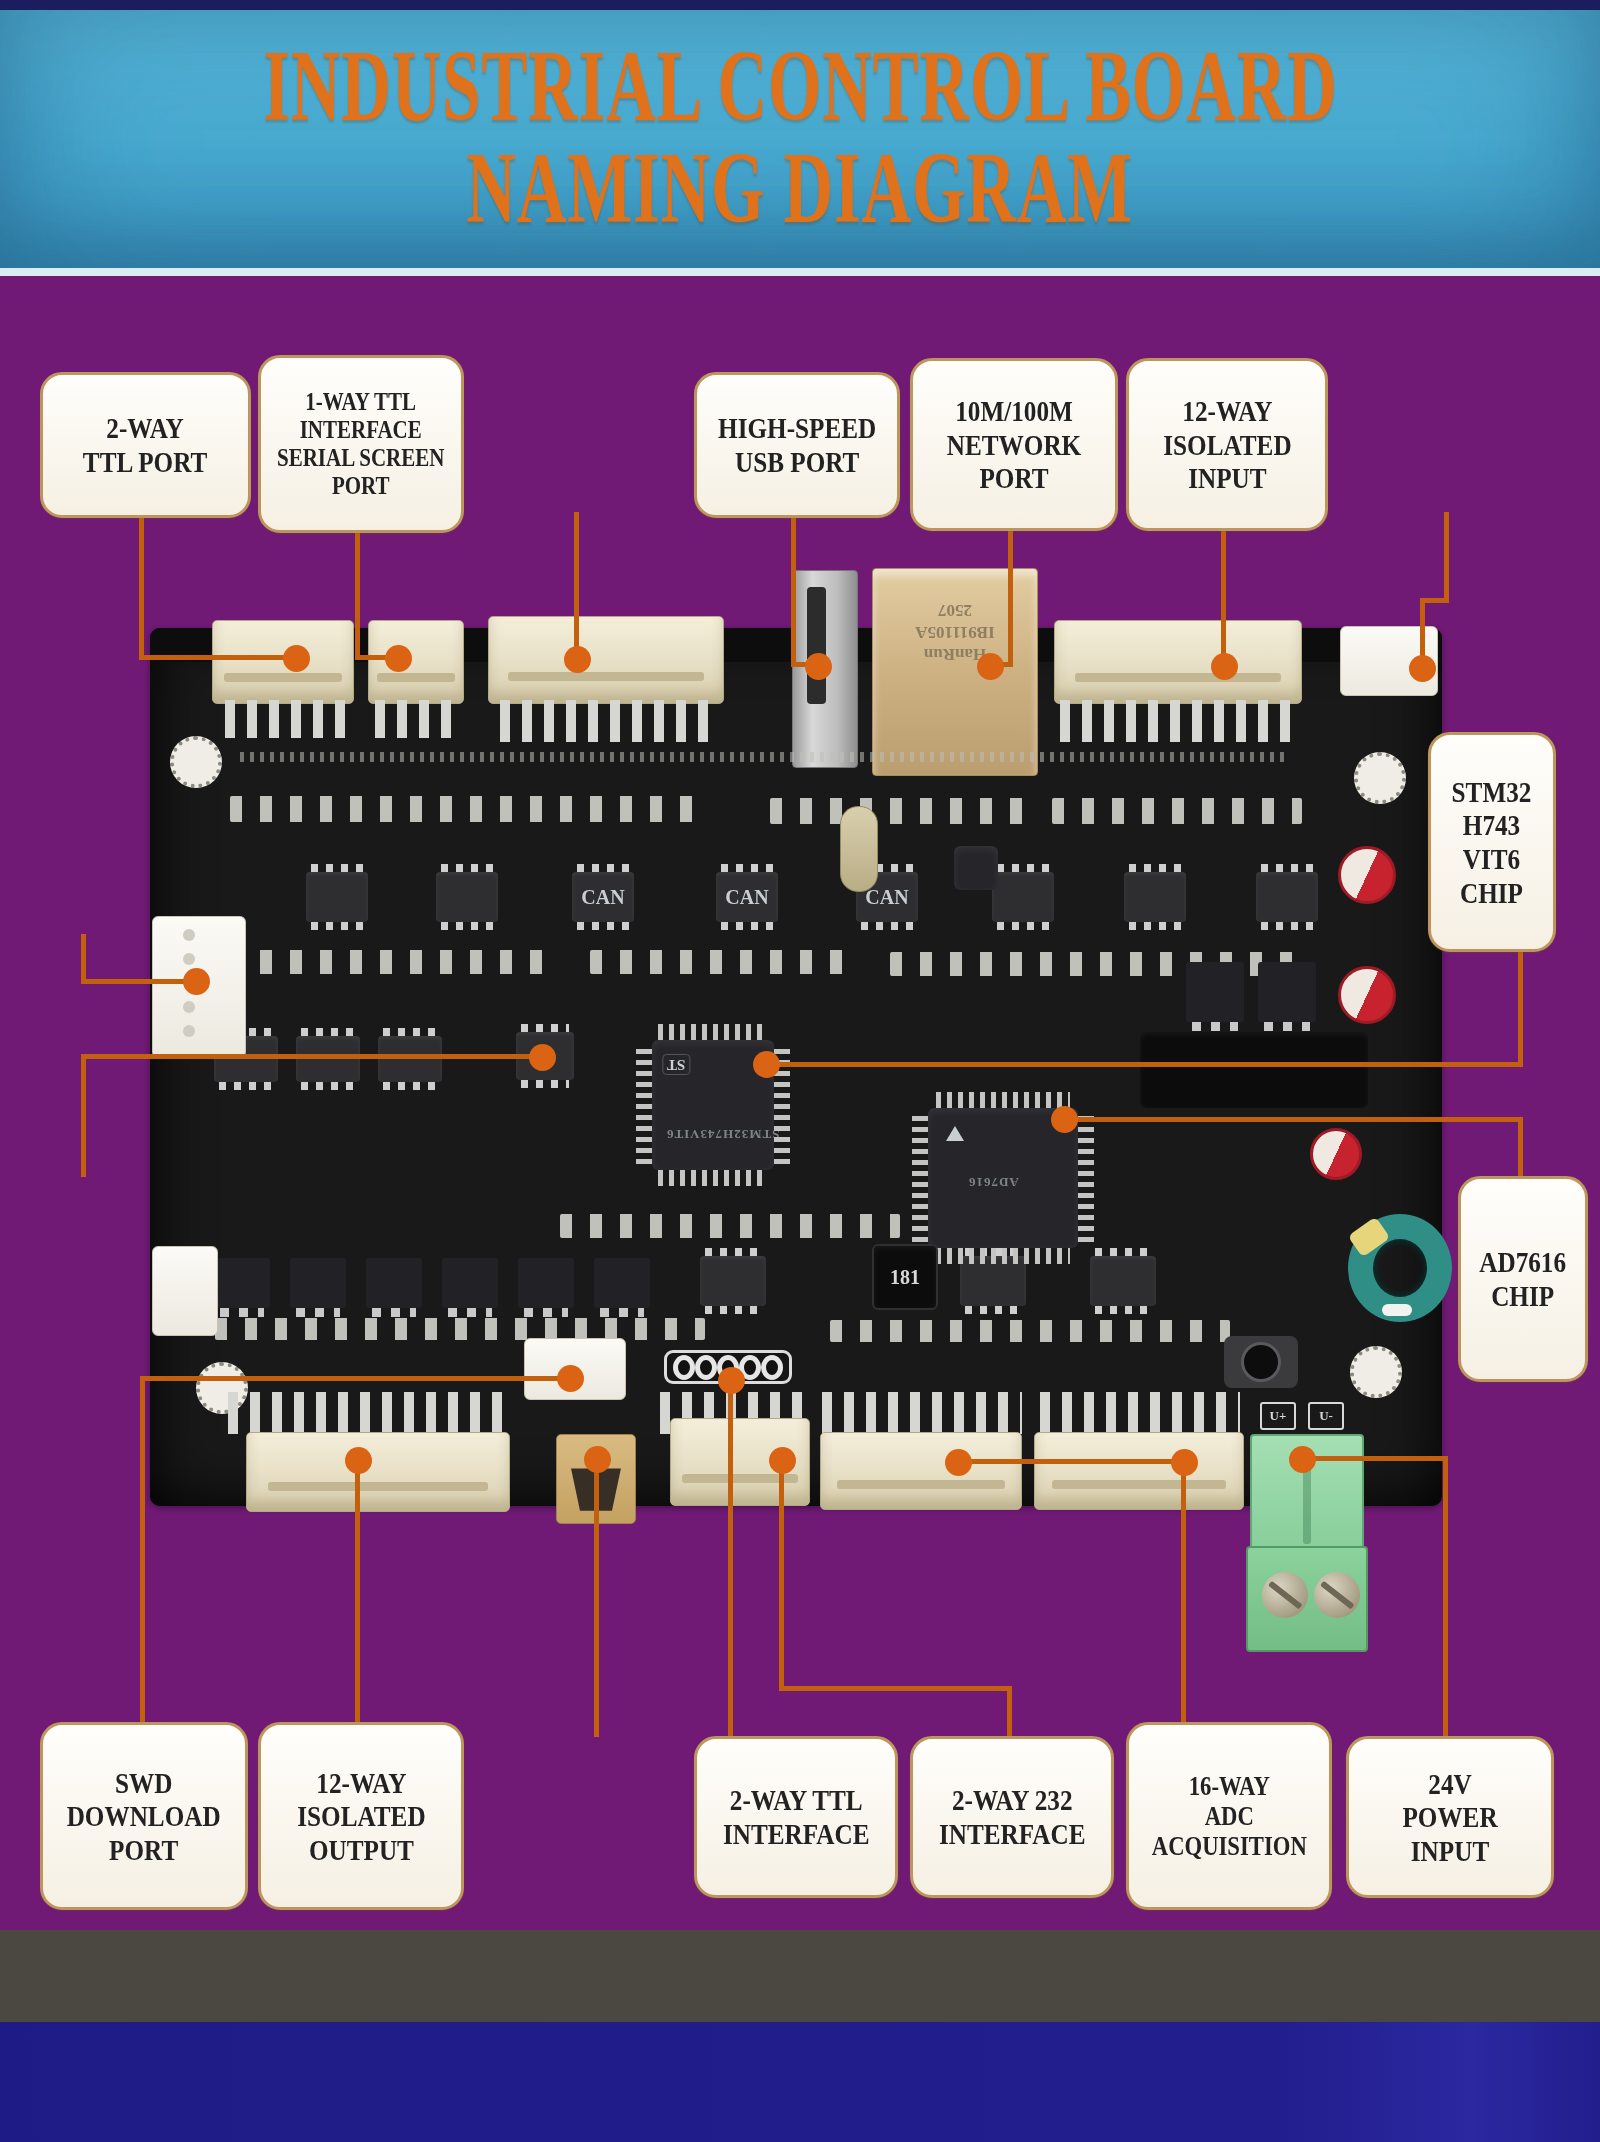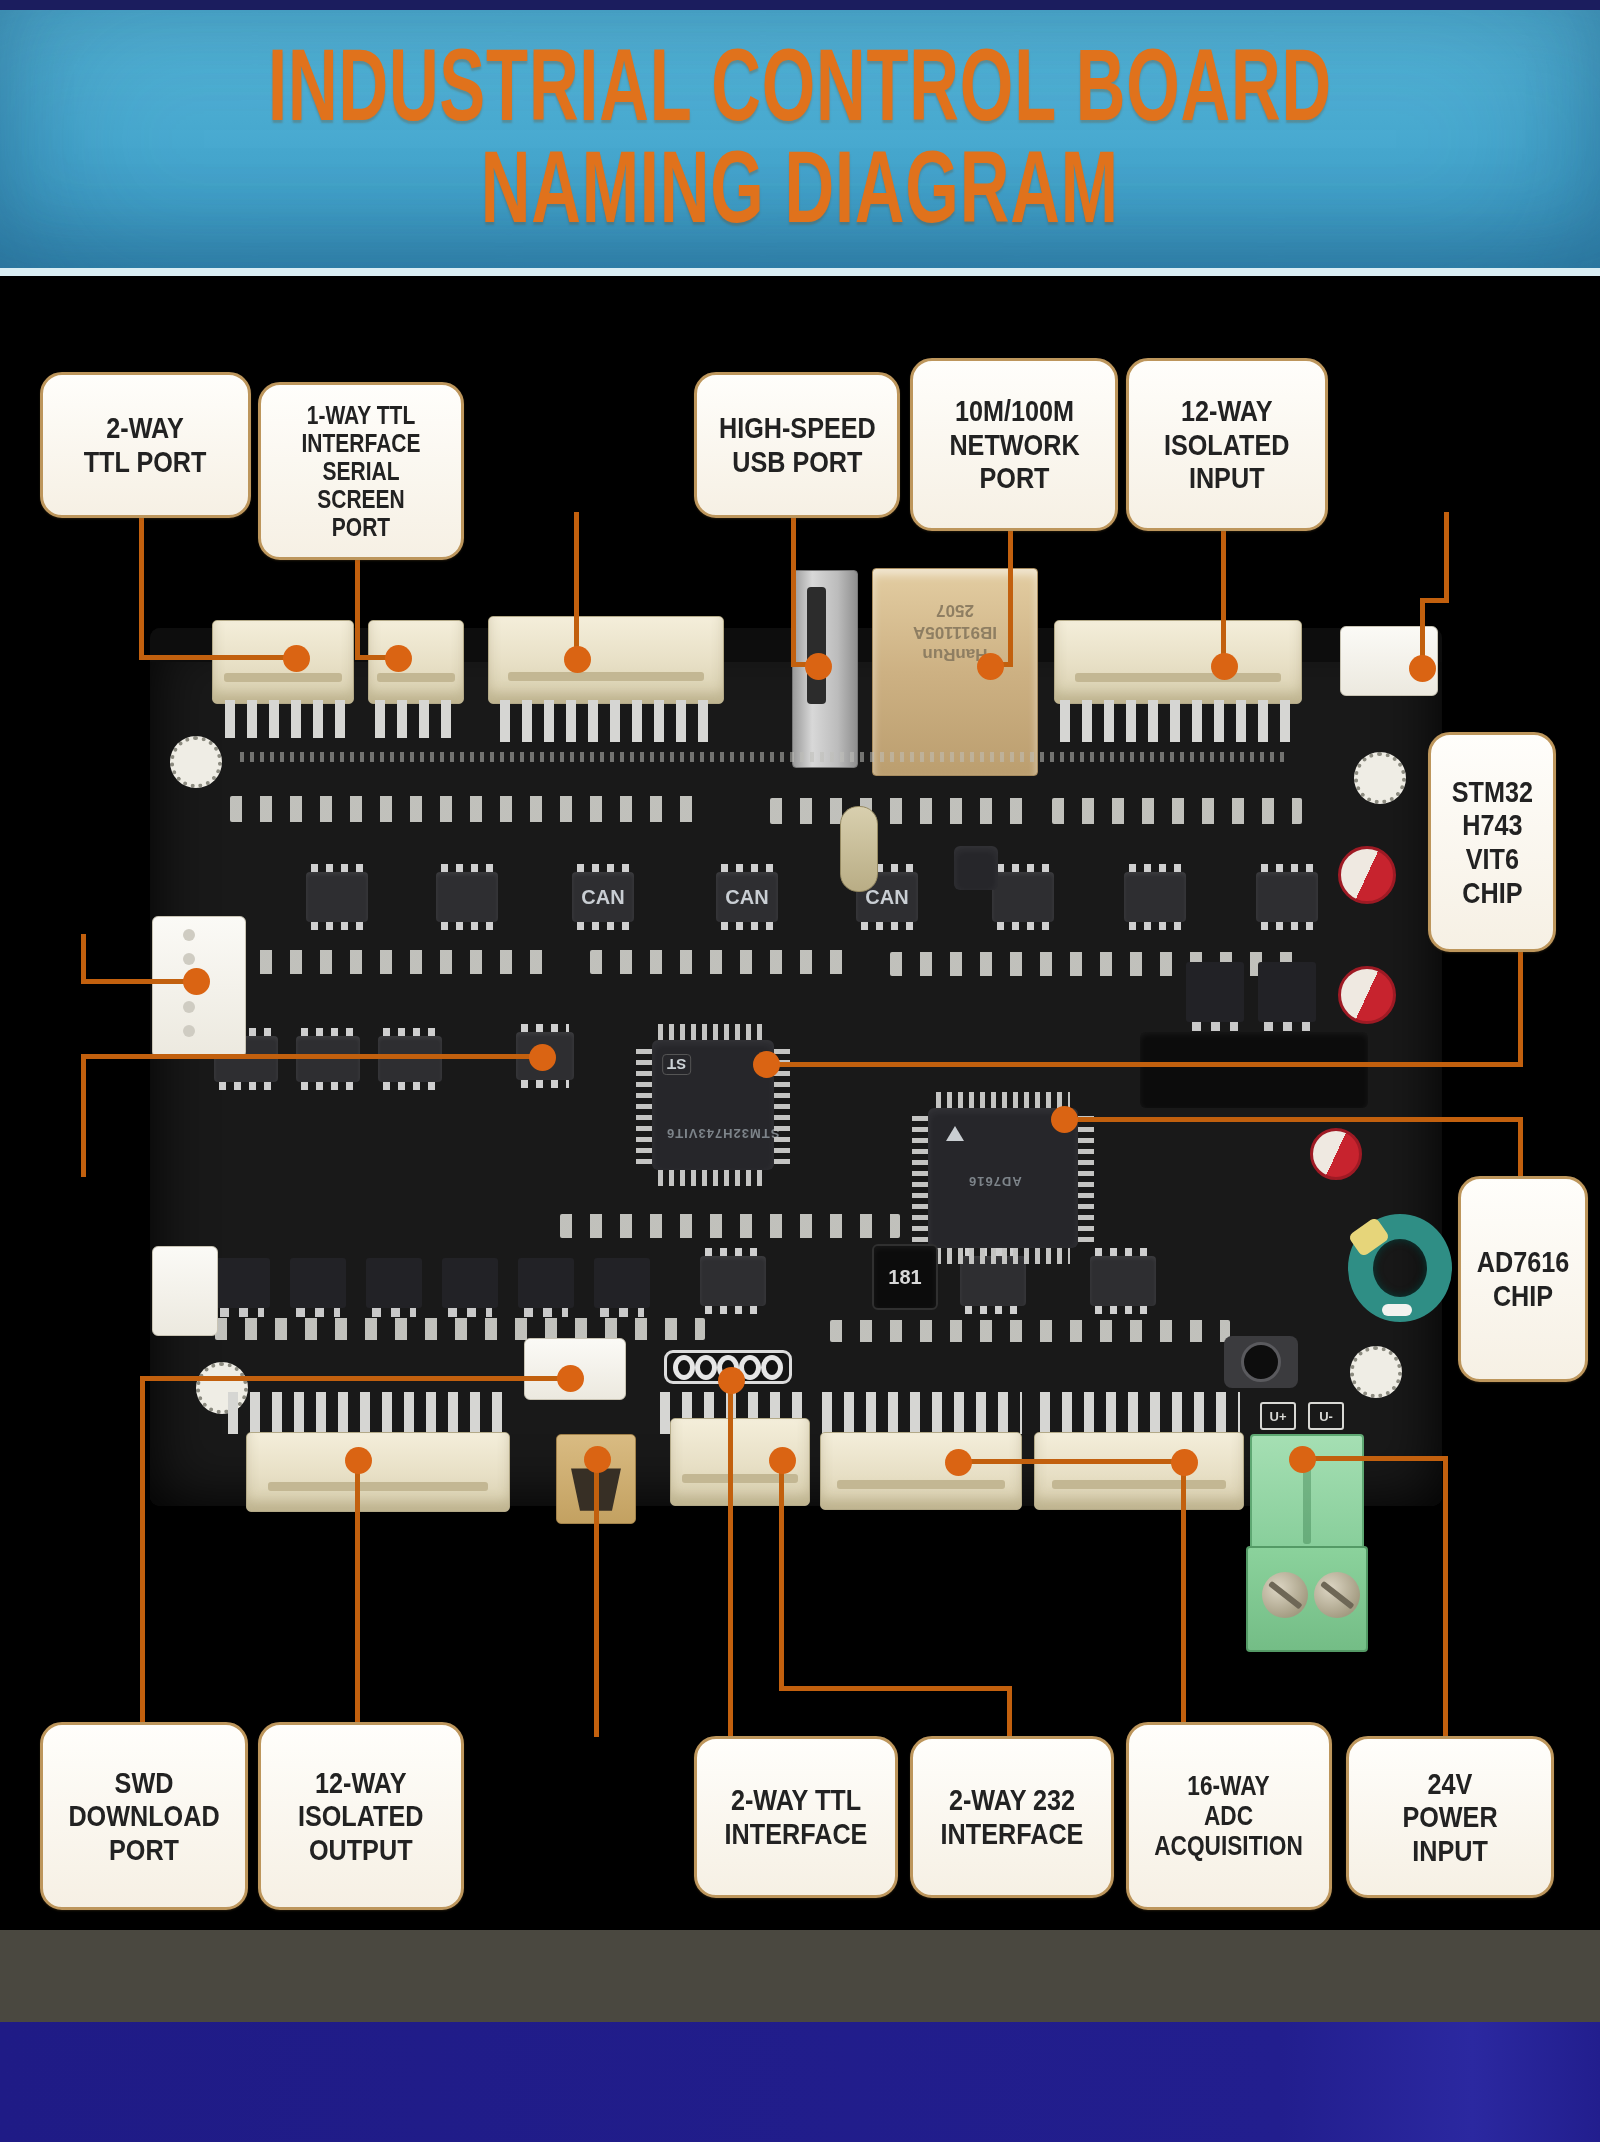--- a/index.html
+++ b/index.html
@@ -1,17 +1,17 @@
 <!DOCTYPE html>
 <html><head>
 <meta charset="utf-8">
 <style>
   html,body{margin:0;padding:0;background:#777;}
-  .page{position:relative;width:1600px;height:2142px;background:#000000;overflow:hidden;
-        font-family:Liberation Sans, sans-serif;}
+  .page{position:relative;width:1600px;height:2142px;background:#701a75;overflow:hidden;
+        font-family:Liberation Serif, serif;}
   
   .topstrip{position:absolute;left:0;top:0;width:1600px;height:10px;background:#1b1d5e;}
   .header{position:absolute;left:0;top:10px;width:1600px;height:258px;
           background:linear-gradient(180deg,#58b9db 0%,#47a8cf 55%,#3f9cc4 100%);
           box-shadow:inset 0 -30px 70px rgba(20,70,110,.25), inset 60px 0 120px rgba(20,70,110,.20),
                      inset -60px 0 120px rgba(20,70,110,.20);}
   .header-edge{position:absolute;left:0;top:268px;width:1600px;height:8px;background:#d9edf3;}
   .title{position:absolute;left:0;width:1600px;text-align:center;color:#e0721c;font-weight:700;
          text-shadow:0 2px 2px rgba(120,60,0,.25);}
   .title>span{display:inline-block;transform:scale(.80,1.18);letter-spacing:1px;white-space:nowrap;}
@@ -313,21 +313,21 @@
   <div class="dot" style="left:1171px;top:1449px;"></div>
 
   <div class="lh" style="left:1302px;top:1456px;width:146px;"></div>
   <div class="lv" style="left:1443px;top:1456px;height:280px;"></div>
   <div class="dot" style="left:1289px;top:1446px;"></div>
 
   <div class="lbl fs30" style="left:40px;top:372px;width:205px;height:140px;z-index:50;">
       <span>2-WAY
 TTL PORT</span>
     </div>
-  <div class="lbl fs25" style="left:258px;top:355px;width:200px;height:172px;z-index:50;margin-top:27px;">
+  <div class="lbl fs25" style="left:258px;top:355px;width:200px;height:172px;z-index:50;">
       <span>1-WAY TTL
 INTERFACE
 SERIAL SCREEN
 PORT</span>
     </div>
   <div class="lbl fs30" style="left:694px;top:372px;width:200px;height:140px;z-index:50;">
       <span>HIGH-SPEED
 USB PORT</span>
     </div>
   <div class="lbl fs30" style="left:910px;top:358px;width:202px;height:167px;z-index:50;">

